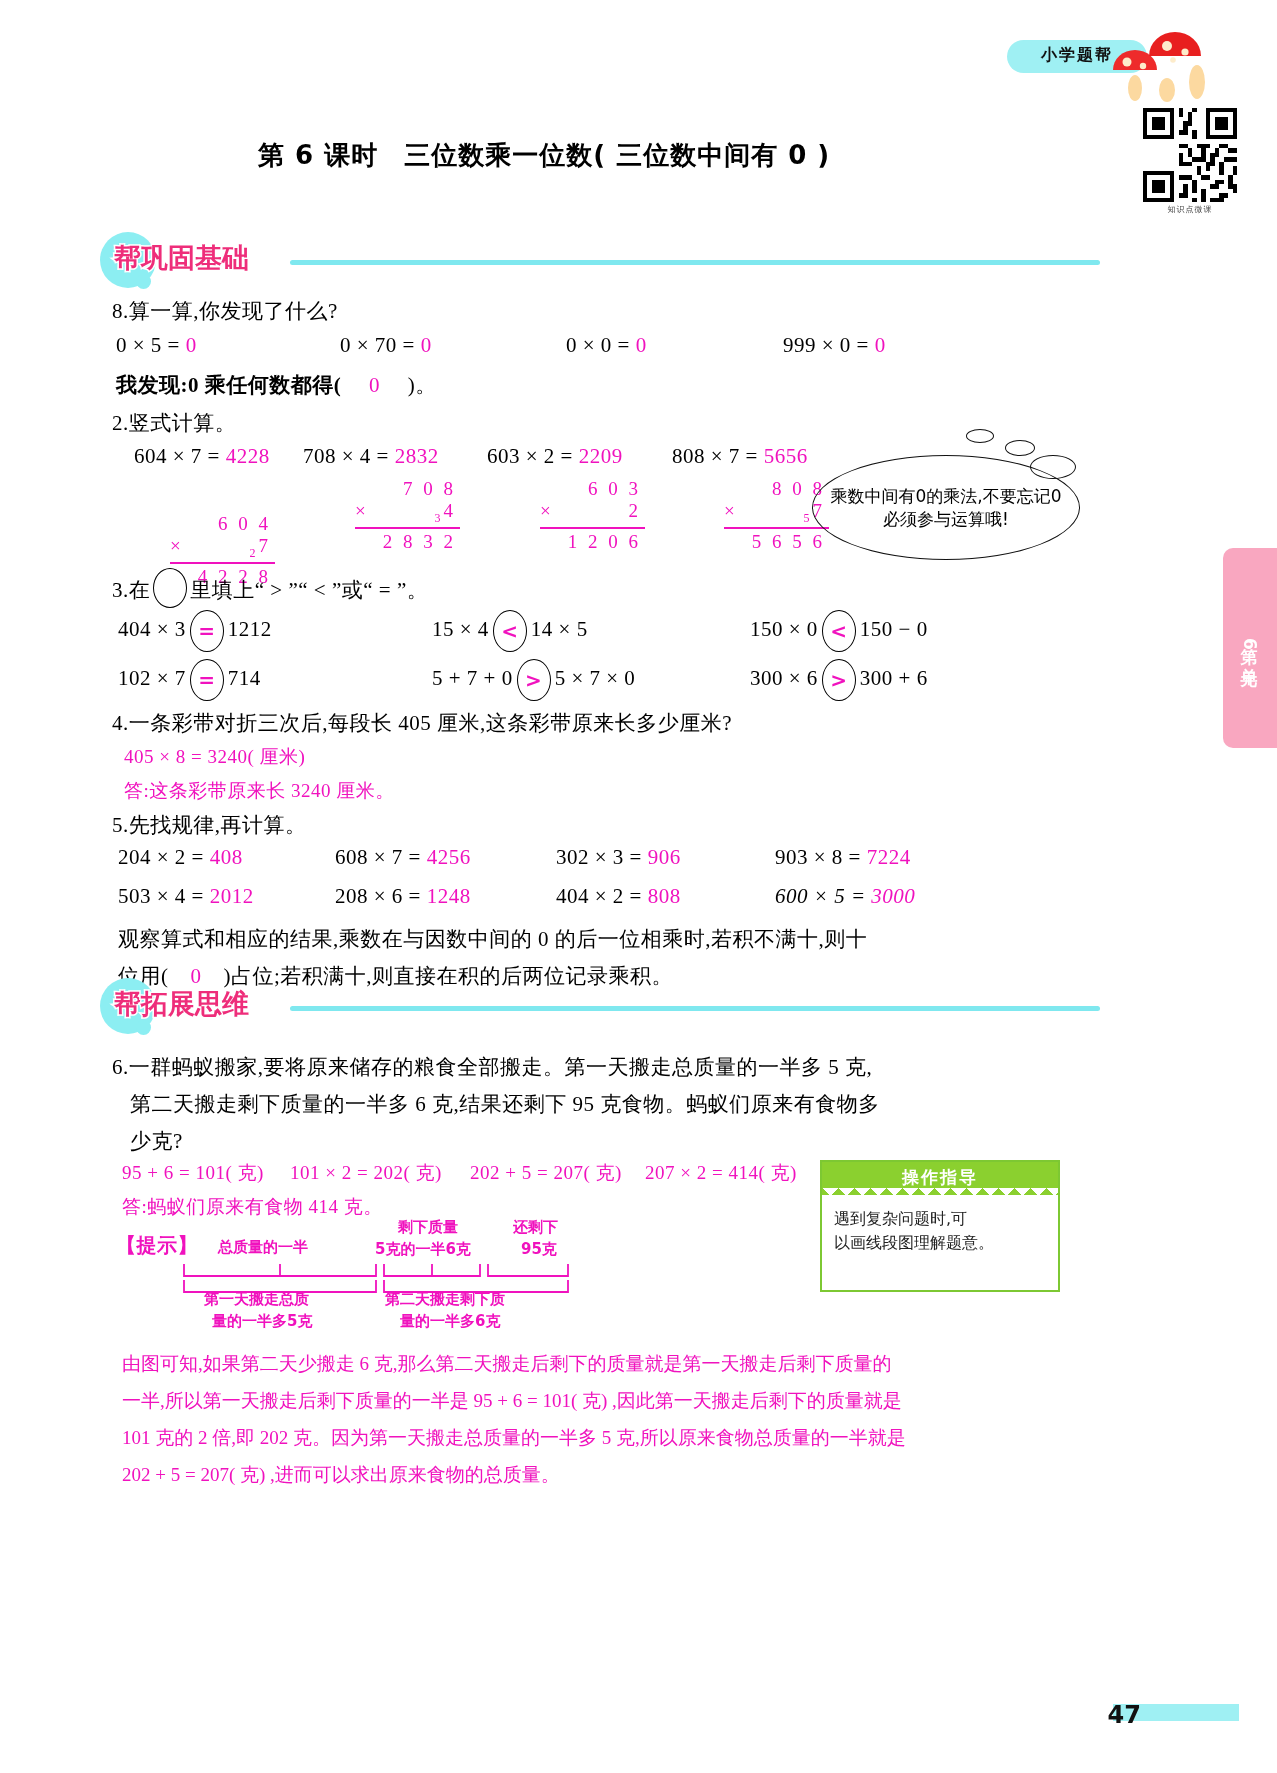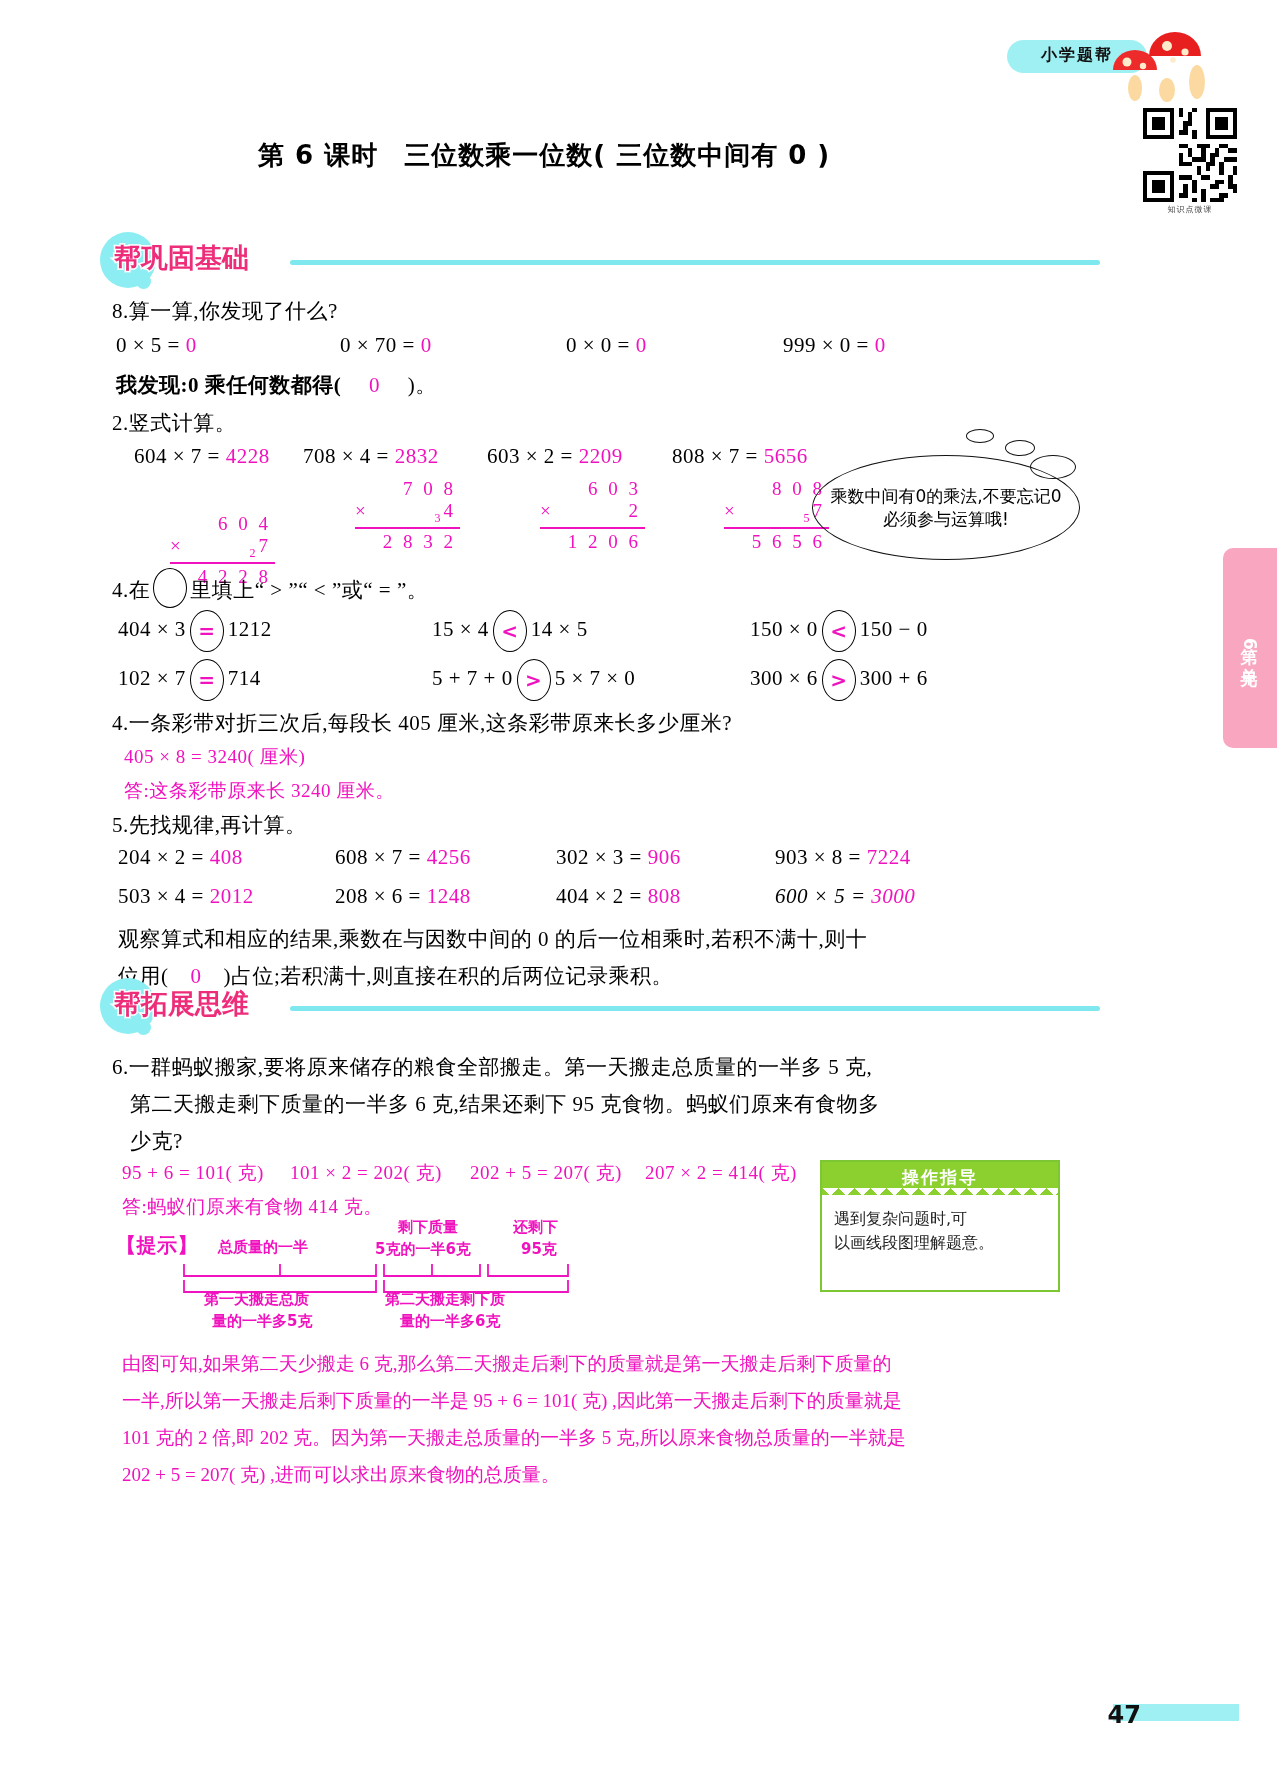--- a/index.html
+++ b/index.html
@@ -286,21 +286,21 @@
   <div class="bdot d1"></div>
   <div class="bdot d2"></div>
   <div class="bdot d3"></div>
   <div class="bubble">乘数中间有0的乘法,不要忘记0必须参与运算哦!</div>
 
   <div class="sidetab">
     <span>第6单元</span>
   </div>
 
   <div class="q" style="left:112px; top:568px;">
-    <span>4.在</span><span class="emptycirc"></span><span>里填上“ &gt; ”“ &lt; ”或“ = ”。</span>
+    <span>3.在</span><span class="emptycirc"></span><span>里填上“ &gt; ”“ &lt; ”或“ = ”。</span>
   </div>
 
   <div class="q" style="left:118px; top:610px;">
     <span>404 × 3</span><span class="circ">=</span><span>1212</span>
   </div>
   <div class="q" style="left:432px; top:610px;">
     <span>15 × 4</span><span class="circ">&lt;</span><span>14 × 5</span>
   </div>
   <div class="q" style="left:750px; top:610px;">
     <span>150 × 0</span><span class="circ">&lt;</span><span>150 − 0</span>

